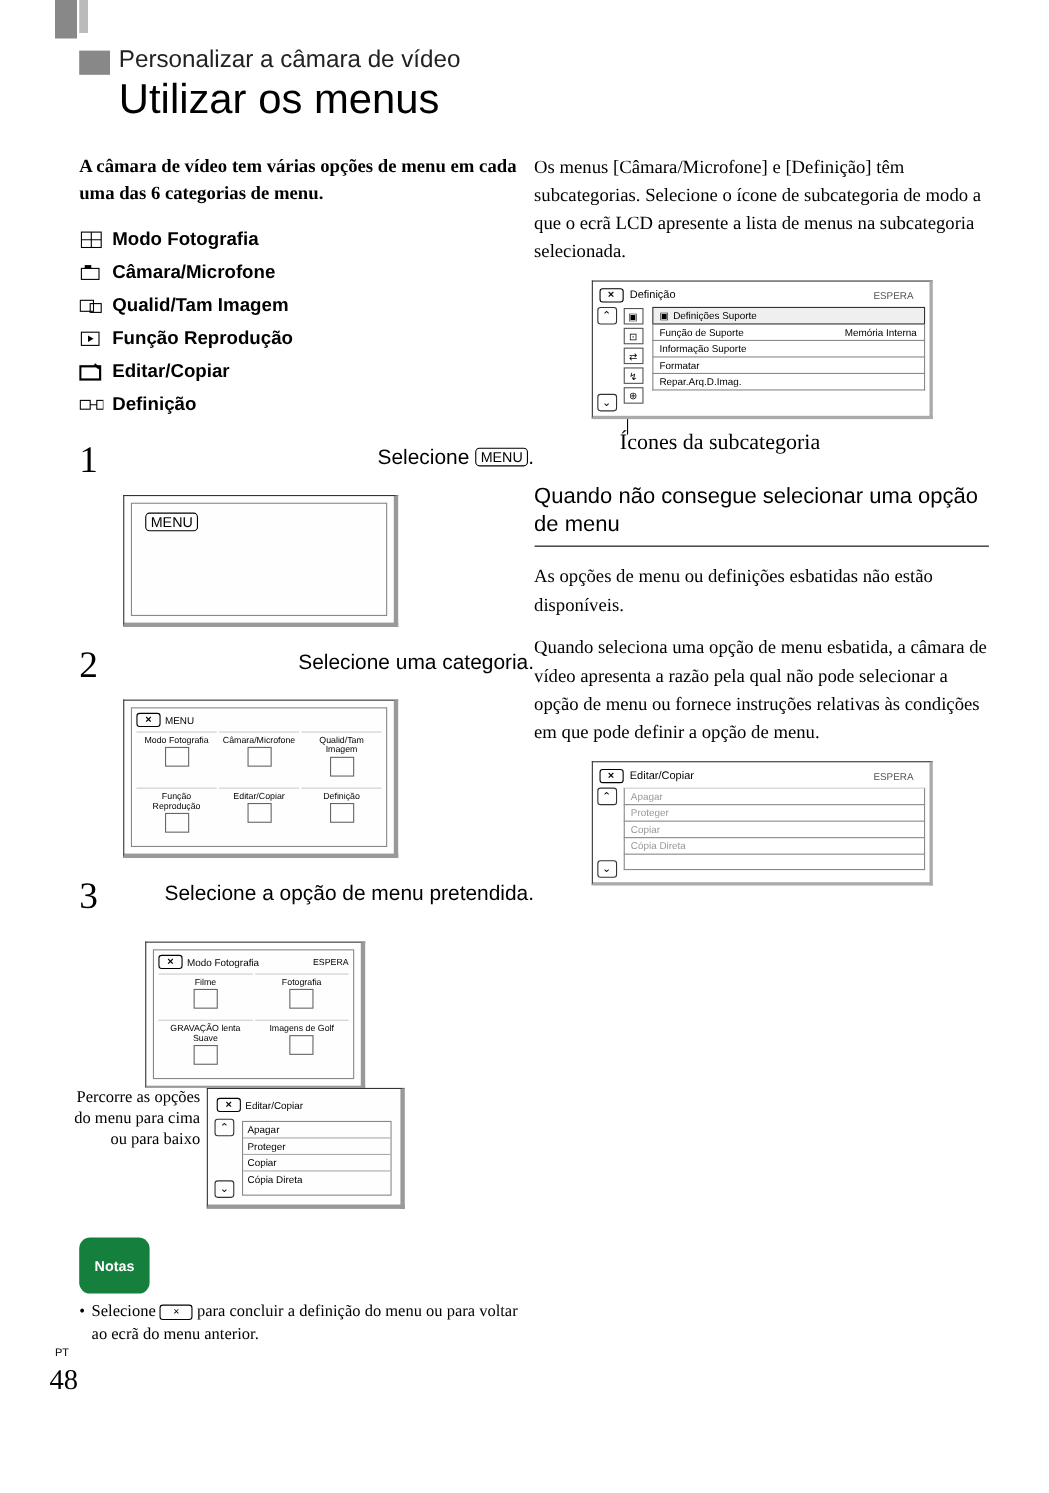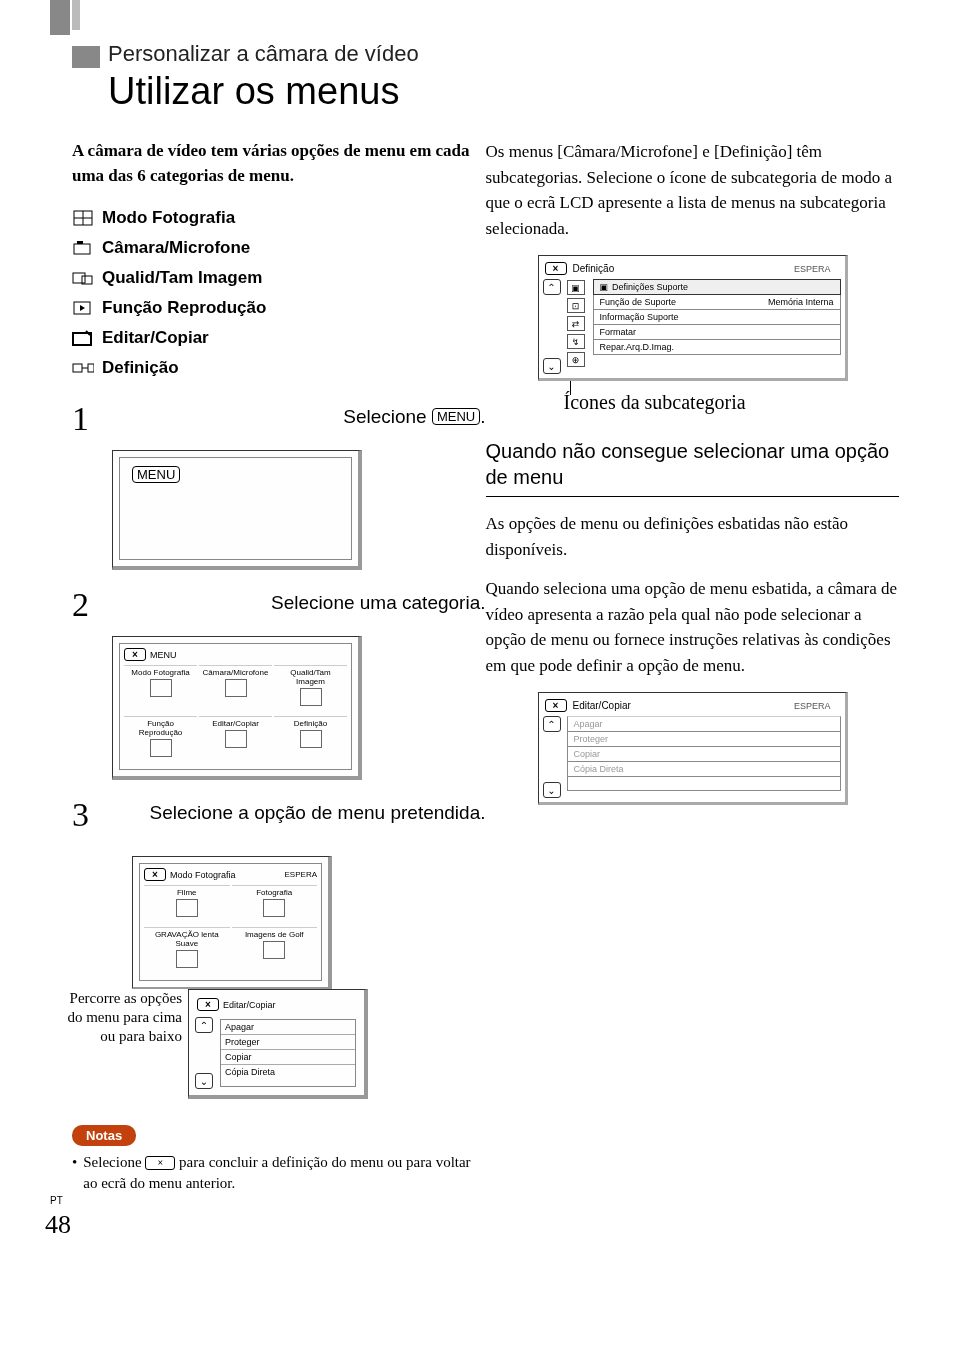--- a/index.html
+++ b/index.html
@@ -165,24 +165,24 @@
     line-height: 1.25;
   }
   .step3-wrap {
     display: flex;
     gap: 6px;
     align-items: flex-start;
     margin-left: 0;
   }
   .notes-pill {
     display: inline-block;
-    background: #c2410c;
+    background: #15803d;
     color: #fff;
     border-radius: 10px;
-    padding: 3px 14px;
+    padding: 18px 14px;
     font-family: Arial, sans-serif;
     font-size: 13px;
     font-weight: bold;
     margin-bottom: 6px;
   }
   .bullet-line {
     font-family: Georgia, serif;
     font-size: 15px;
     line-height: 1.4;
     display: flex;

